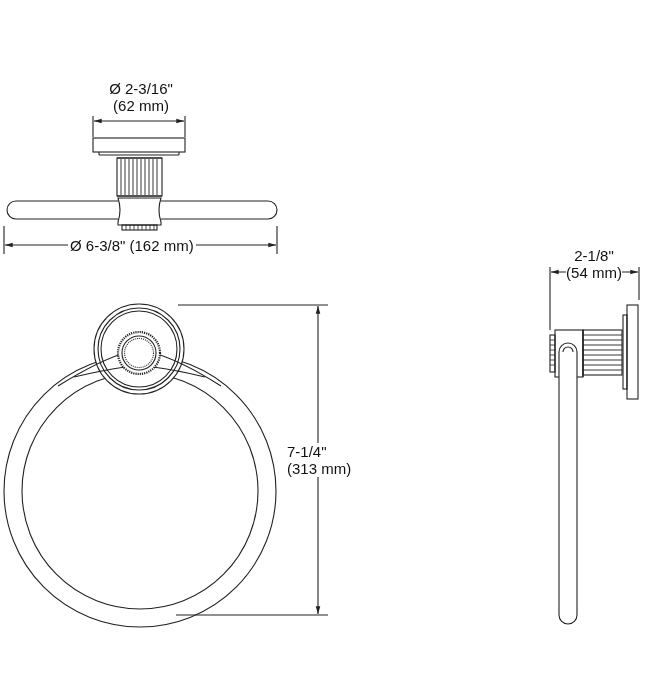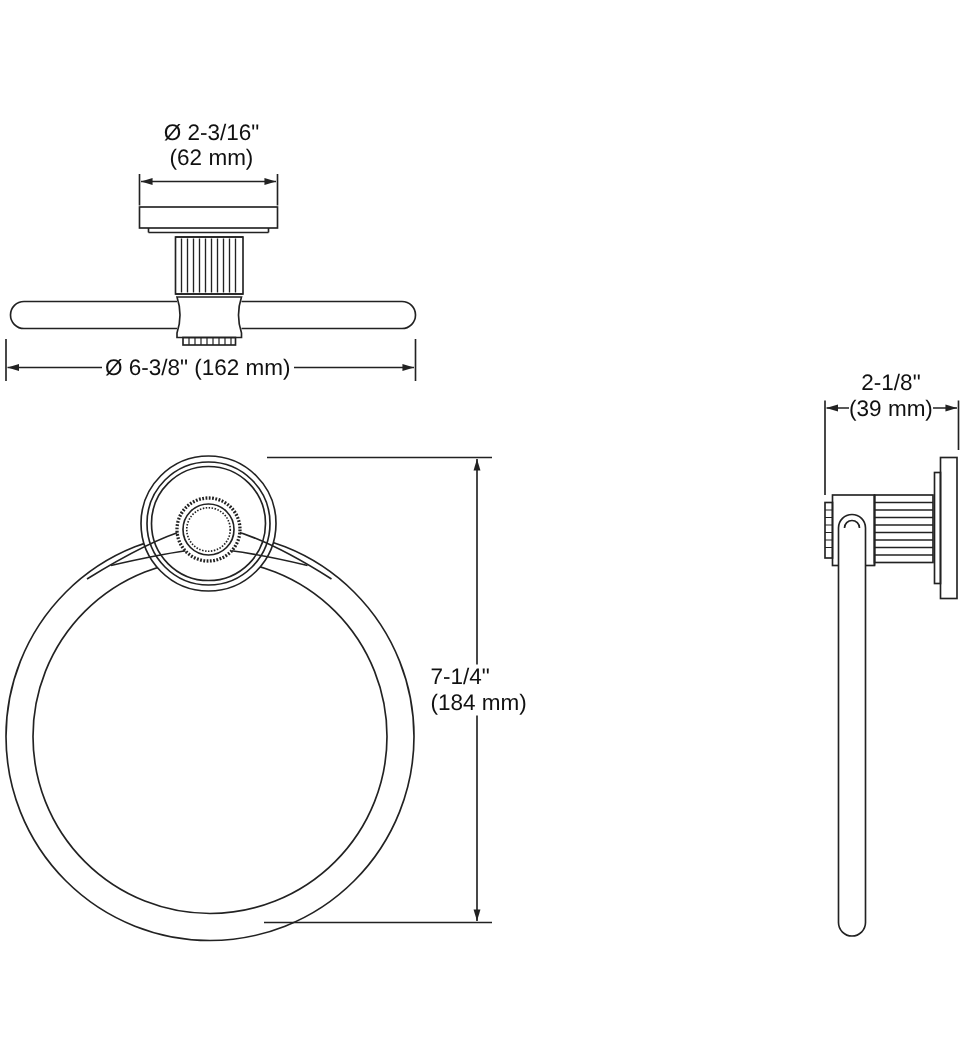--- a/index.html
+++ b/index.html
@@ -133,19 +133,19 @@
 
 <div class="lbl c" style="left:96px; top:80px; width:90px;">
   <div>Ø 2-3/16"</div>
   <div>(62 mm)</div>
 </div>
 
 <div class="lbl" style="left:68px; top:237px; padding:0 2px;">Ø 6-3/8" (162 mm)</div>
 
 <div class="lbl" style="left:287px; top:443px; background:transparent;">
   <div style="background:#fff; display:inline-block;">7-1/4"</div><br>
-  <div style="background:#fff; display:inline-block;">(184 mm)</div>
+  <div style="background:#fff; display:inline-block;">(313 mm)</div>
 </div>
 
 <div class="lbl c nobg" style="left:553px; top:247px; width:82px;">
   <div>2-1/8"</div>
-  <div style="background:#fff; display:inline-block;">(39 mm)</div>
+  <div style="background:#fff; display:inline-block;">(54 mm)</div>
 </div>
 
 </body></html>

